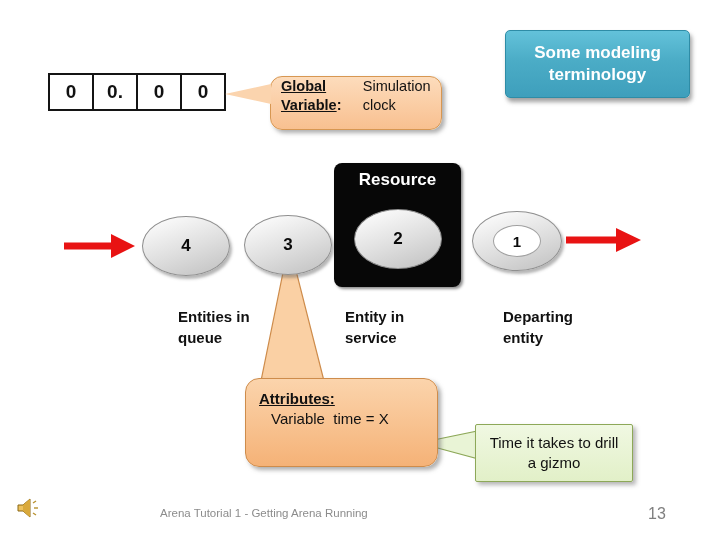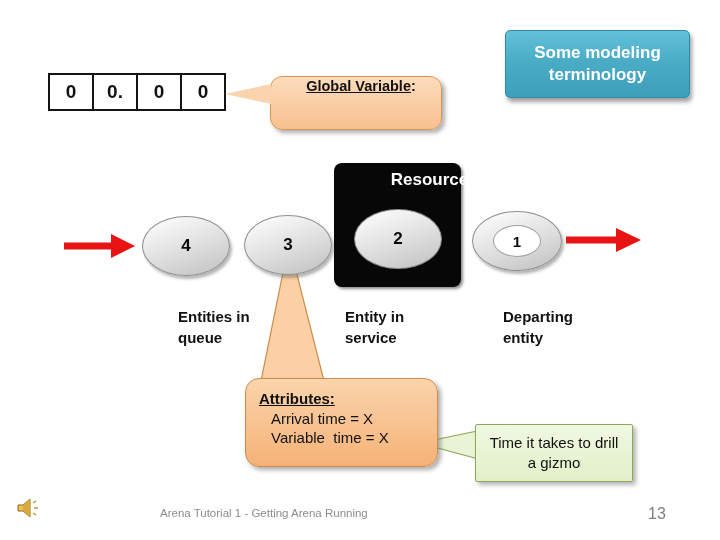--- a/index.html
+++ b/index.html
@@ -48,21 +48,21 @@
     color:#fff;font-weight:bold;font-size:17px;line-height:22px;padding:0 26px;box-sizing:border-box;
   }
 
   
   .resource-box{
     left:334px;top:163px;width:127px;height:124px;background:#070707;border-radius:8px;
     box-shadow:2px 2px 3px rgba(0,0,0,0.45);z-index:3;
   }
   .resource-label{
     position:absolute;top:7px;left:0;width:100%;text-align:center;
-    color:#fff;font-weight:bold;font-size:17px;padding-left:32px;
+    color:#fff;font-weight:bold;font-size:17px;
   }
 
   
   .oval{
     border-radius:50%;
     background:linear-gradient(160deg,#f7f7f7 15%,#dedede 55%,#c3c3c3 95%);
     border:1px solid #8f8f8f;
     box-shadow:2px 3px 3px rgba(90,90,90,0.45);
     display:flex;align-items:center;justify-content:center;
     font-weight:bold;font-size:17px;color:#0a0a0a;z-index:3;
@@ -126,20 +126,21 @@
 <div class="abs clock">
   <div class="clock-cell">0</div>
   <div class="clock-cell">0.</div>
   <div class="clock-cell">0</div>
   <div class="clock-cell">0</div>
 </div>
 
 <div class="abs callout callout-peach gv-callout">
   <div class="gv-tail"></div>
   <div><span class="u b">Global Variable</span><span class="b">:</span></div>
+  <div>Simulation clock</div>
 </div>
 
 <div class="abs title-box">Some modeling terminology</div>
 
 <svg class="abs arrow-svg" style="left:64px;top:232px;" width="72" height="28" viewBox="0 0 72 28">
   <polygon points="0,10.5 47,10.5 47,2 71,14 47,26 47,17.5 0,17.5" fill="#E81313"></polygon>
 </svg>
 
 <div class="abs oval oval-4">4</div>
 <div class="abs oval oval-3">3</div>
@@ -156,21 +157,20 @@
 <svg class="abs arrow-svg" style="left:566px;top:226px;" width="76" height="28" viewBox="0 0 76 28">
   <polygon points="0,10.5 50,10.5 50,2 75,14 50,26 50,17.5 0,17.5" fill="#E81313"></polygon>
 </svg>
 
 <div class="abs caption cap-queue">Entities in queue</div>
 <div class="abs caption cap-service">Entity in service</div>
 <div class="abs caption cap-depart">Departing entity</div>
 
 <div class="abs attr-callout">
   <div class="u b">Attributes:</div>
-  <div class="attr-line">Arrival time = X</div>
   <div class="attr-line">Variable  time = X</div>
 </div>
 
 <div class="abs green-callout">Time it takes to drill a gizmo</div>
 
 <svg class="abs speaker" width="26" height="26" viewBox="0 0 26 26">
   <polygon points="4,10 9,10 16,4 16,22 9,16 4,16" fill="#EDC25E" stroke="#8B6914" stroke-width="1"></polygon>
   <polygon points="9,10 16,4 16,22 9,16" fill="#D9A93C"></polygon>
   <line x1="19" y1="8" x2="22" y2="6" stroke="#B8912F" stroke-width="1.4"></line>
   <line x1="20" y1="13" x2="24" y2="13" stroke="#B8912F" stroke-width="1.4"></line>

